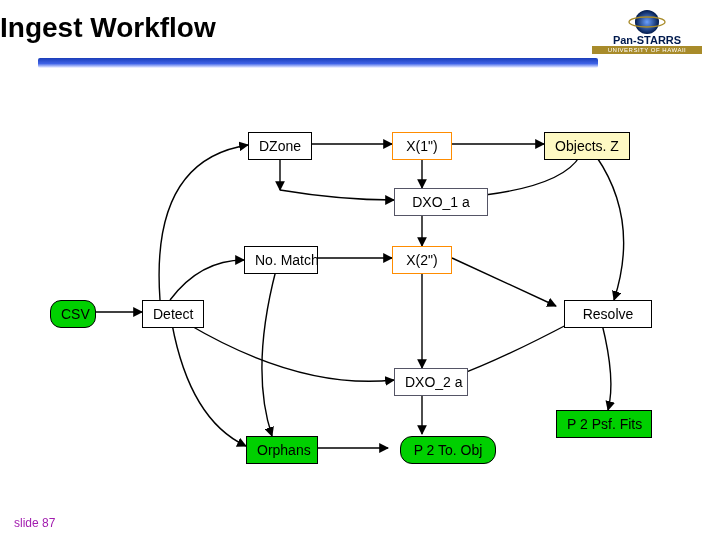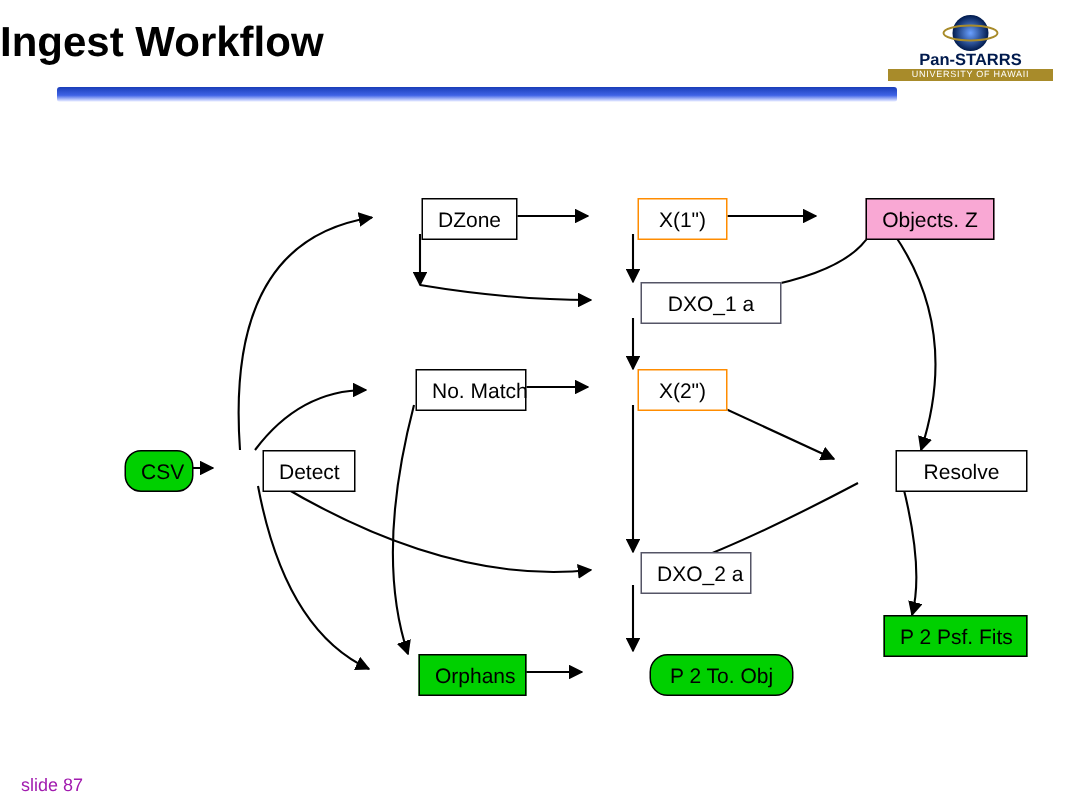--- a/index.html
+++ b/index.html
@@ -68,25 +68,24 @@
   .box {
     position: absolute;
     border: 1px solid #000;
     font-size: 14px;
     line-height: 1;
     padding: 6px 10px;
     text-align: center;
     white-space: nowrap;
     background: #fff;
     box-sizing: border-box;
-    margin-left: 33px;
   }
   .green  { background: #00d000; }
   .orange { border-color: #ff8c00; }
-  .grey   { background: #f9a8d4; }
+  .grey   { background: #fef9c3; }
   svg.arrows {
     position: absolute;
     top: 0; left: 0;
     width: 720px; height: 420px;
     pointer-events: none;
   }
 </style>
 </head>
 <body>
 

